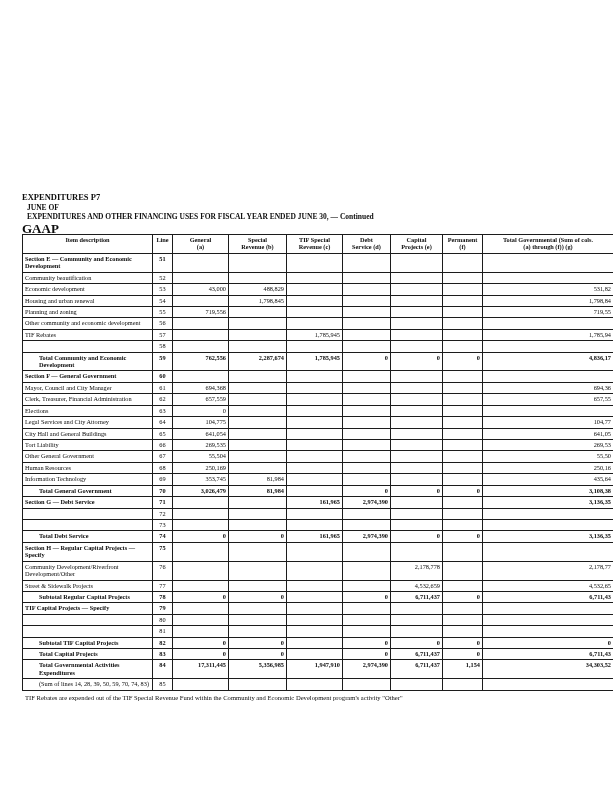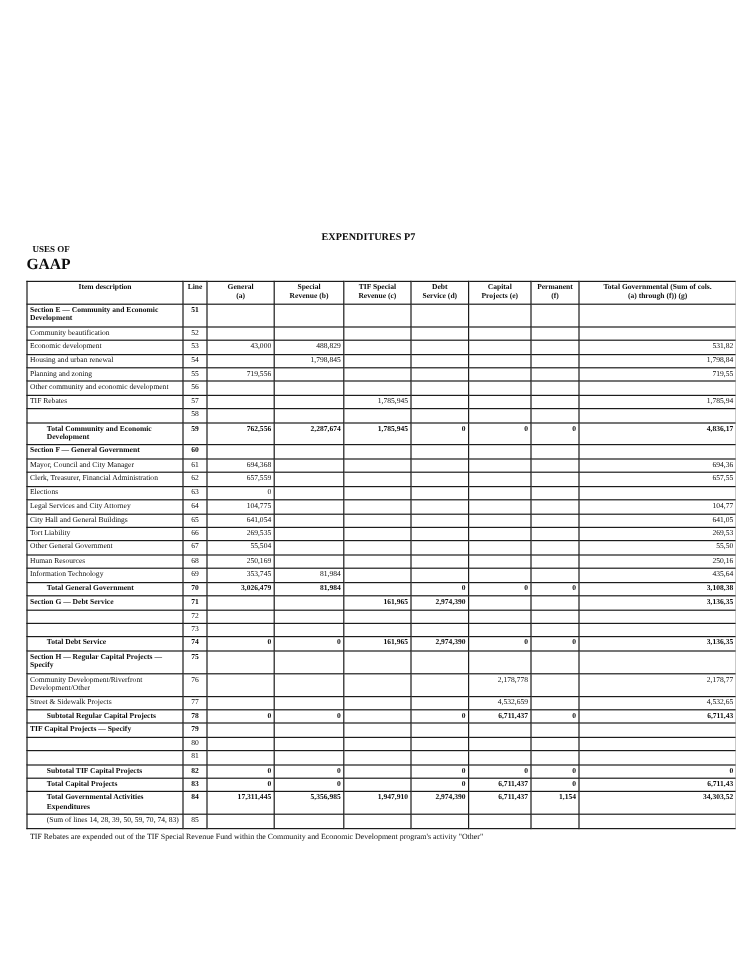--- a/index.html
+++ b/index.html
@@ -3,21 +3,21 @@
 <meta charset="utf-8">
 <style>
   html,body { margin:0; padding:0; }
   body {
     width:613px; height:800px; background:#ffffff;
     font-family:"Liberation Serif", serif; color:#0d0d0d;
     position:relative; overflow:hidden;
   }
   .sheet { position:absolute; inset:0; overflow:hidden; }
   .headings { position:absolute; left:22px; top:193px; width:570px; }
-  .h-title { font-weight:bold; font-size:8.5px; line-height:1.15;text-align:center; }
+  .h-title { font-weight:bold; font-size:8.5px; line-height:1.15; }
   .h-city { font-weight:bold; font-size:7.5px; line-height:1.2; padding-left:5px; }
   .h-sub { font-weight:bold; font-size:7.5px; line-height:1.2; padding-left:5px; }
   .h-basis { font-weight:bold; font-size:13px; line-height:1.25; }
 
   table.exp {
     position:absolute; left:22px; top:234px; width:591px;
     border-collapse:collapse; table-layout:fixed;
   }
   table.exp th, table.exp td {
     border:1px solid #1c1c1c;
@@ -40,21 +40,22 @@
     font-size:6.6px; line-height:1.2;
   }
 </style>
 </head>
 <body>
 
 <div class="sheet">
 
   <div class="headings">
     <div class="h-title">EXPENDITURES P7</div>
-    <div class="h-city">USES OF</div>
+    <div class="h-city">JUNE OF</div>
+    <div class="h-sub">EXPENDITURES AND OTHER FINANCING USES FOR FISCAL YEAR ENDED JUNE 30, — Continued</div>
     <div class="h-basis">GAAP</div>
   </div>
 
   <table class="exp">
     <colgroup>
       <col style="width:130px">
       <col style="width:20px">
       <col style="width:56px">
       <col style="width:58px">
       <col style="width:56px">

